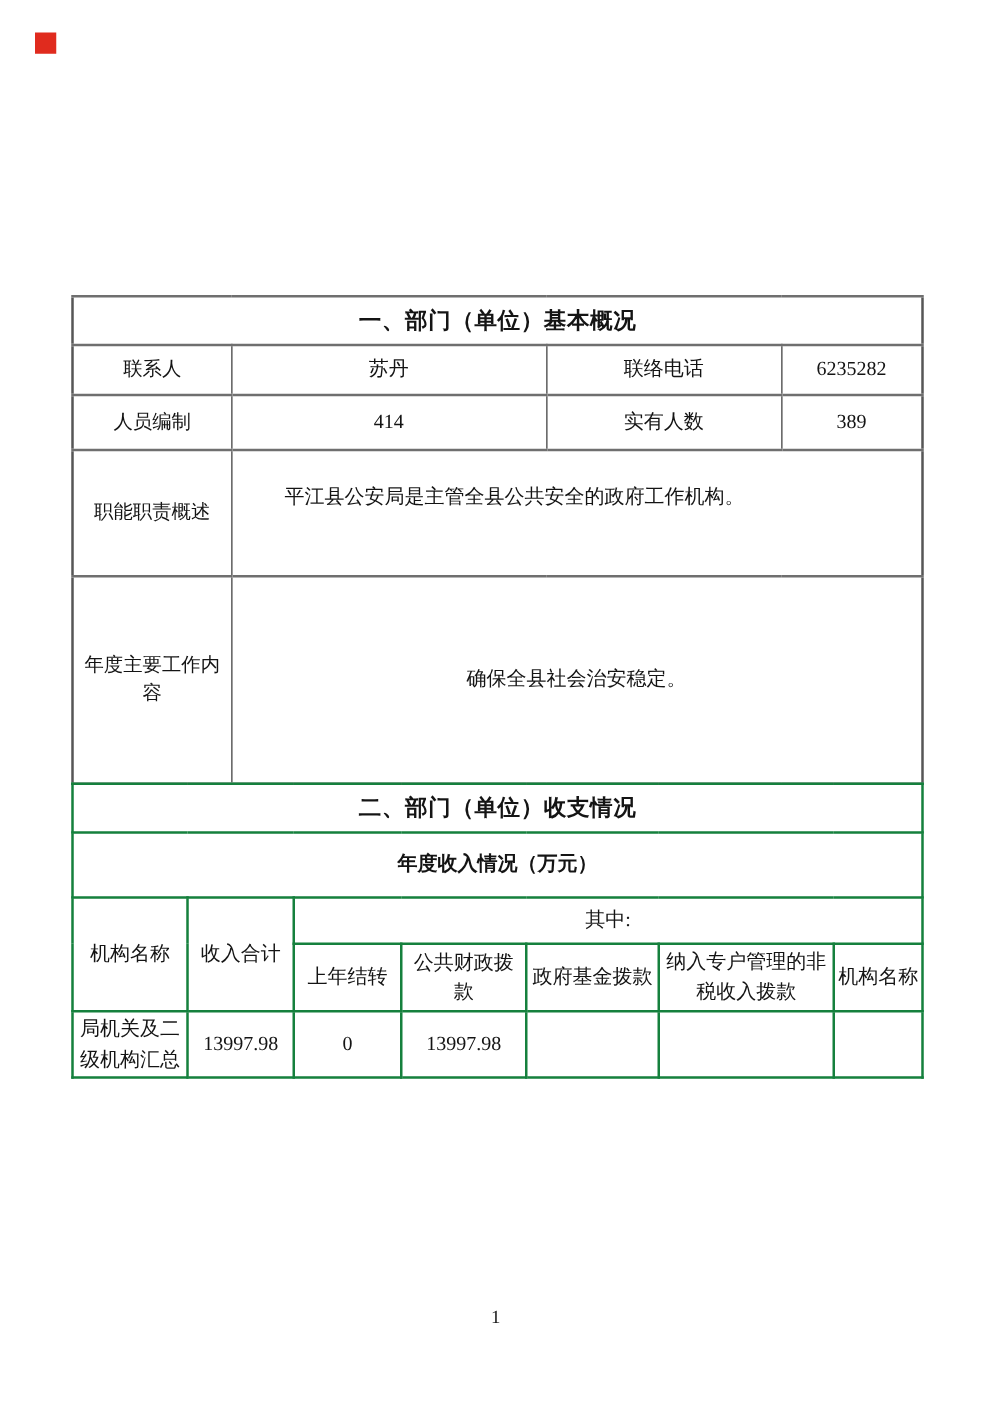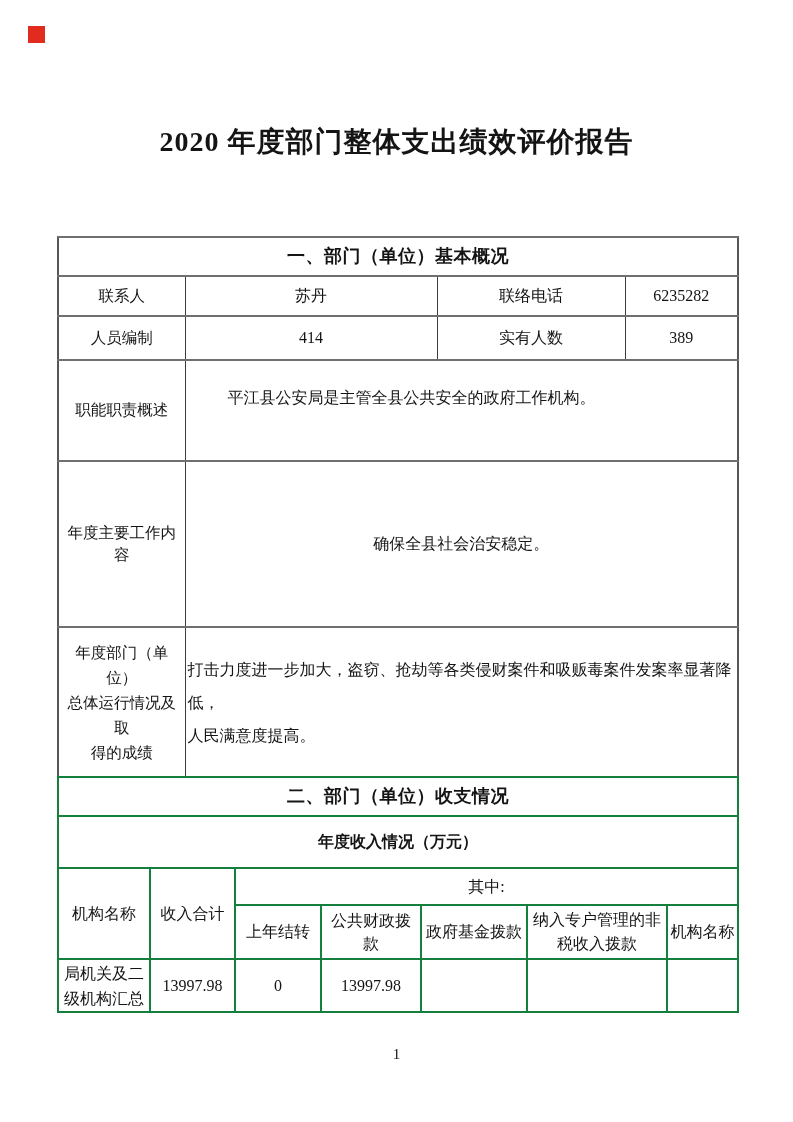--- a/index.html
+++ b/index.html
@@ -49,21 +49,20 @@
     text-align:center;font-size:15px;
   }
 </style>
 </head>
 <body>
 
 <div class="page">
 
   <div class="red-marker" style="background: rgb(224, 43, 30);"></div>
 
-  <h1 class="doc-title">2020 年度部门整体支出绩效评价报告</h1>
 
   <div class="tables">
 
     <table class="tblA">
       <colgroup>
         <col style="width:127px">
           <col style="width:252px">
           <col style="width:188px">
           <col style="width:113px">
       </colgroup>
@@ -83,27 +82,20 @@
           <td>实有人数</td>
           <td>389</td>
         </tr>
         <tr class="r4">
           <td class="lbl">职能职责概述</td>
           <td colspan="3" class="duty-value">平江县公安局是主管全县公共安全的政府工作机构。</td>
         </tr>
         <tr class="r5">
           <td class="lbl">年度主要工作内容</td>
           <td colspan="3">确保全县社会治安稳定。</td>
-        </tr>
-        <tr class="r6">
-          <td class="lbl pre perf-label">年度部门（单位）
-总体运行情况及取
-得的成绩</td>
-          <td colspan="3" class="pre perf-value">打击力度进一步加大，盗窃、抢劫等各类侵财案件和吸贩毒案件发案率显著降低，
-人民满意度提高。</td>
         </tr>
       </tbody>
     </table>
 
     <table class="tblB">
       <colgroup>
         <col style="width:92px">
           <col style="width:85px">
           <col style="width:86px">
           <col style="width:100px">

